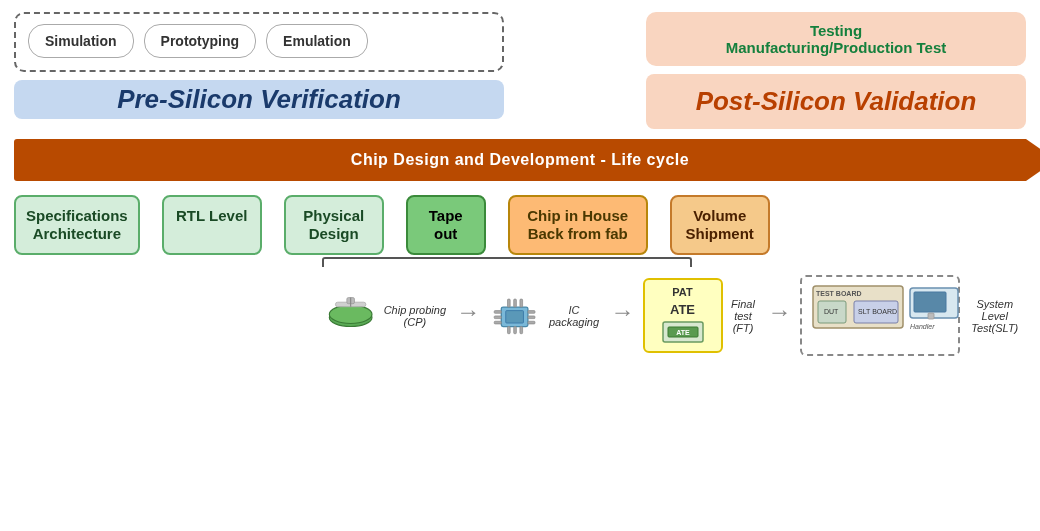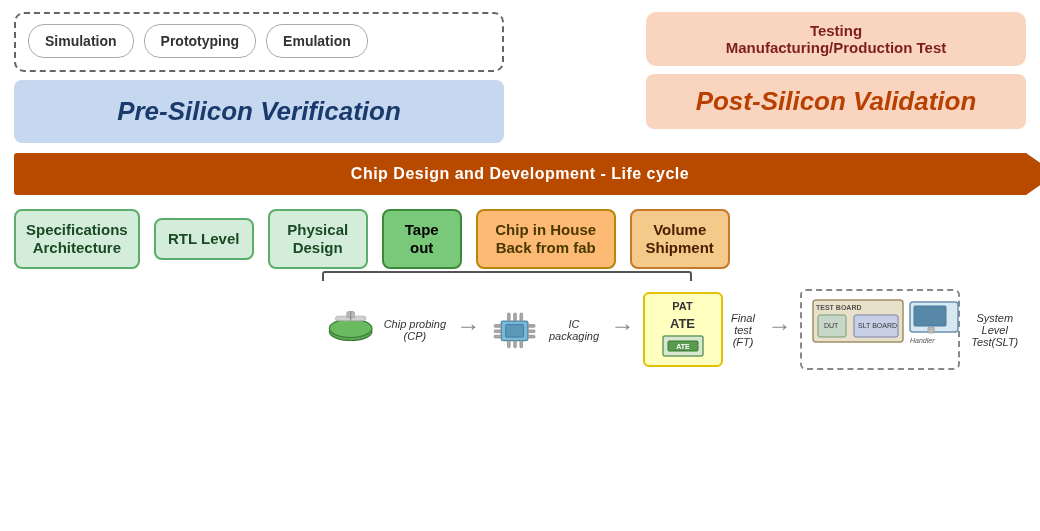--- a/index.html
+++ b/index.html
@@ -46,21 +46,21 @@
       border: 1.5px solid #aaa;
       border-radius: 16px;
       padding: 8px 16px;
       font-size: 14px;
       font-weight: 600;
       color: #333;
     }
     .pre-silicon-label {
       background: #c5d8f0;
       border-radius: 8px;
-      padding: 16px 20px;
+      padding: 4px 20px;
       font-size: 26px;
       font-weight: 900;
       color: #1a3a6b;
       text-align: center;
       font-style: italic;
     }
 
     
     .post-silicon-area {
       width: 380px;
@@ -68,21 +68,21 @@
       flex-direction: column;
       align-items: flex-end;
       gap: 8px;
     }
     .testing-box {
       background: #f9d5c0;
       border-radius: 10px;
       padding: 10px 20px;
       font-size: 15px;
       font-weight: 700;
-      color: #7f1d1d;
+      color: #15803d;
       text-align: center;
       width: 100%;
     }
     .post-silicon-label {
       background: #f9d5c0;
       border-radius: 8px;
       padding: 12px 20px;
       font-size: 26px;
       font-weight: 900;
       color: #b84000;
@@ -116,22 +116,21 @@
     .lifecycle-text {
       font-size: 16px;
       font-weight: 700;
       color: #fff;
       letter-spacing: 0.5px;
     }
 
     
     .stages-row {
       display: flex;
-      align-items: center;
-      gap: 14px;
+      gap: 22px;
       margin-bottom: 10px;
       padding-right: 20px;
     }
     .stage-box {
       border-radius: 8px;
       padding: 10px 10px;
       font-size: 15px;
       font-weight: 700;
       text-align: center;
       line-height: 1.2;

